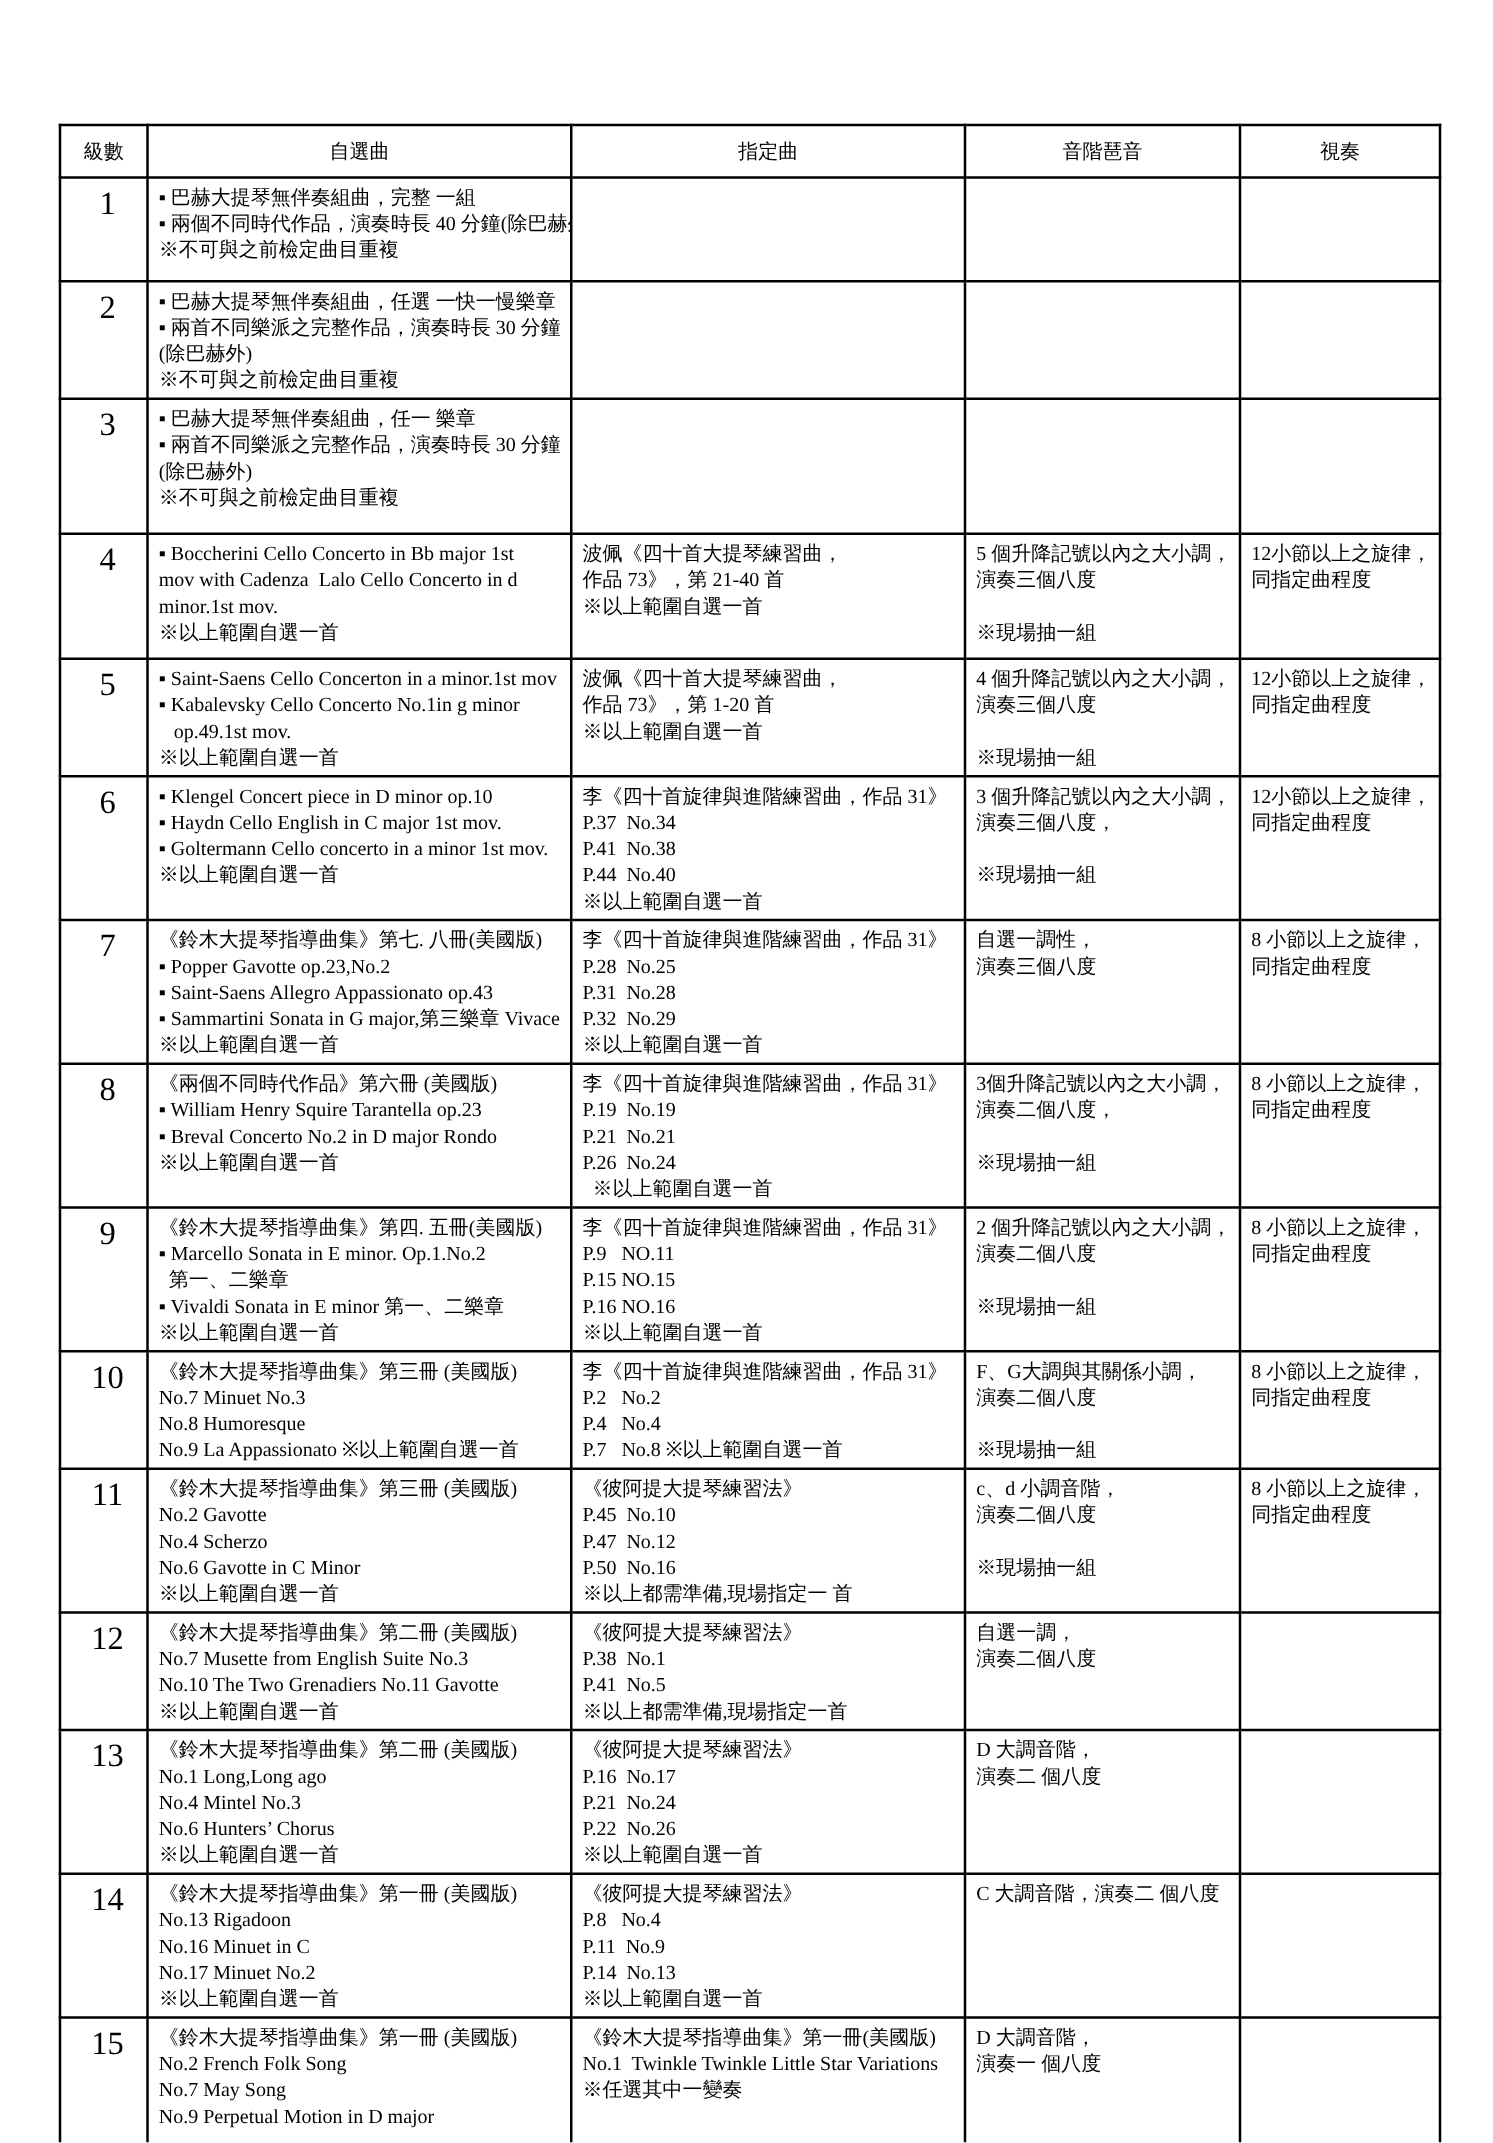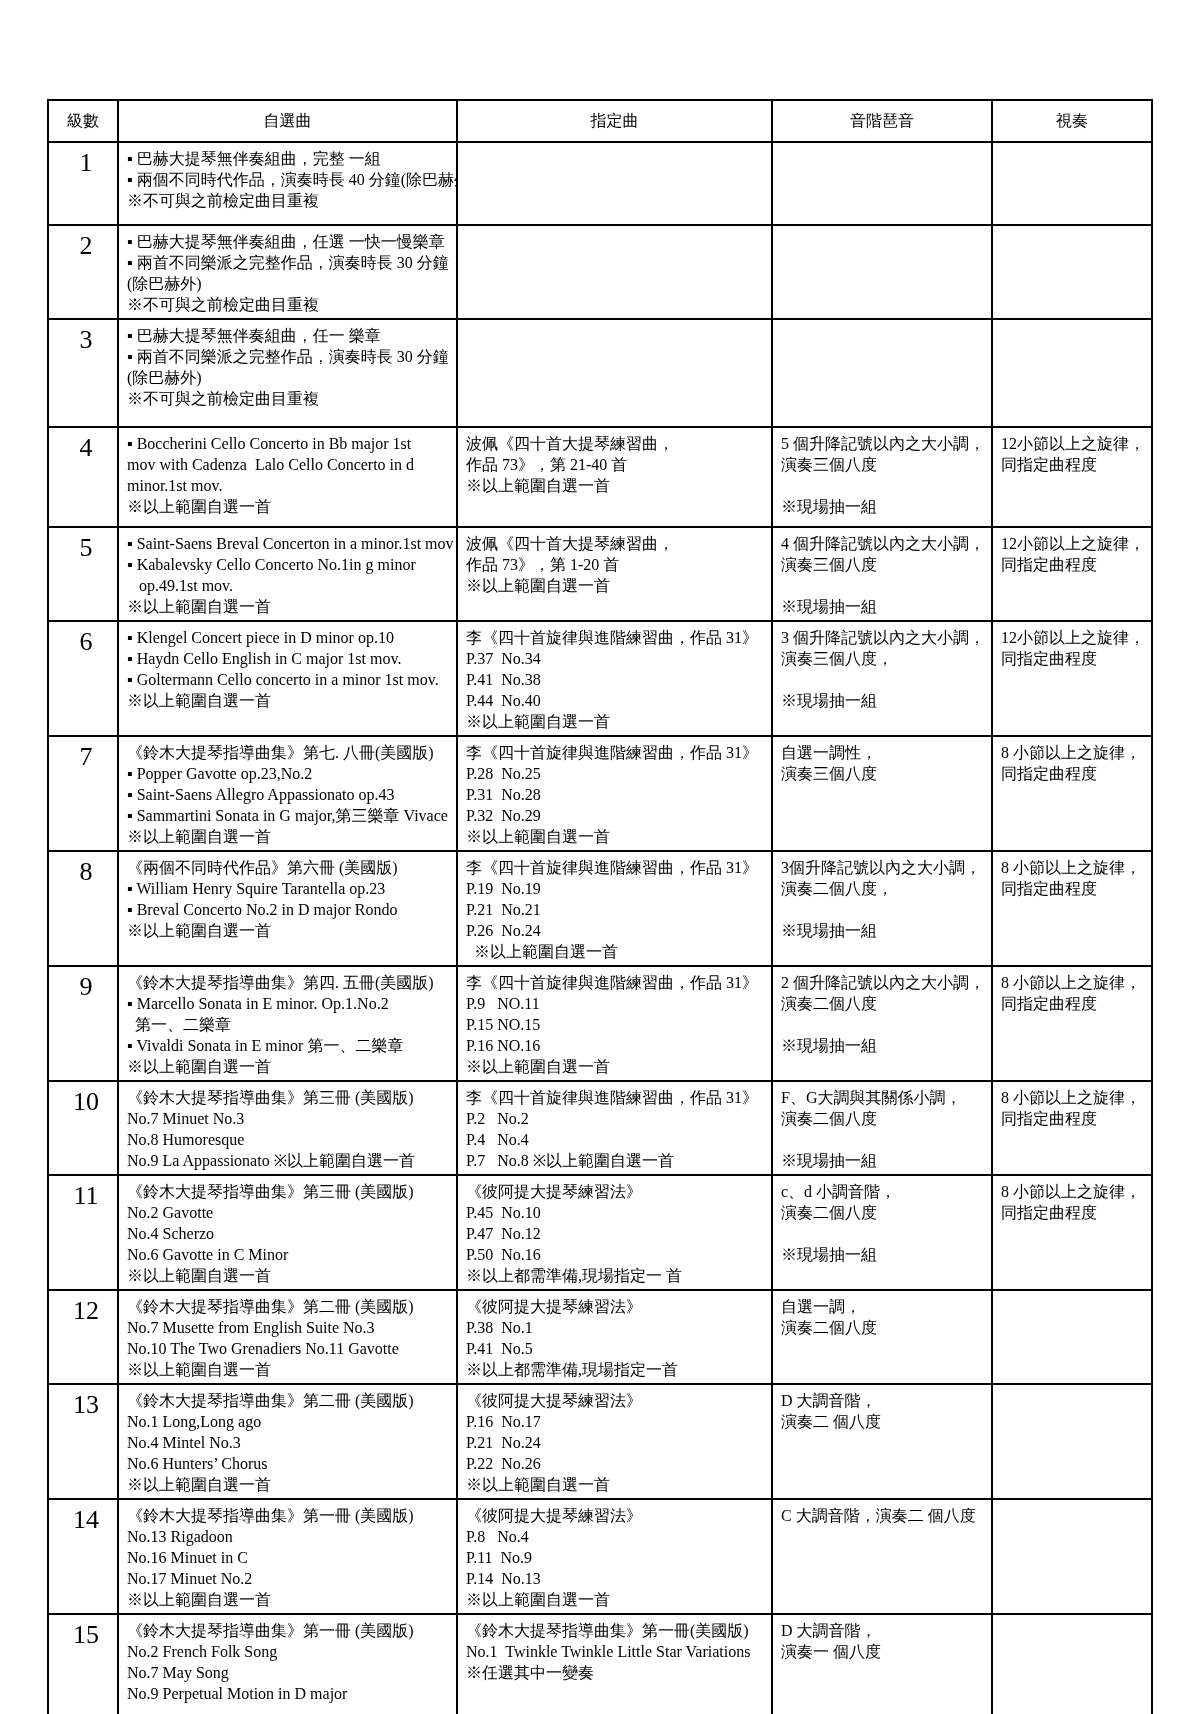--- a/index.html
+++ b/index.html
@@ -133,21 +133,21 @@
             <div class="line">※現場抽一組</div>
           </td>
       <td>
             <div class="line">12小節以上之旋律，</div>
             <div class="line">同指定曲程度</div>
           </td>
     </tr>
         <tr>
       <td class="level">5</td>
       <td>
-            <div class="line">▪ Saint-Saens Breval Concerton in a minor.1st mov</div>
+            <div class="line">▪ Saint-Saens Cello Concerton in a minor.1st mov</div>
             <div class="line">▪ Kabalevsky Cello Concerto No.1in g minor</div>
             <div class="line">   op.49.1st mov.</div>
             <div class="line">※以上範圍自選一首</div>
           </td>
       <td>
             <div class="line">波佩《四十首大提琴練習曲，</div>
             <div class="line">作品 73》，第 1-20 首</div>
             <div class="line">※以上範圍自選一首</div>
           </td>
       <td>

